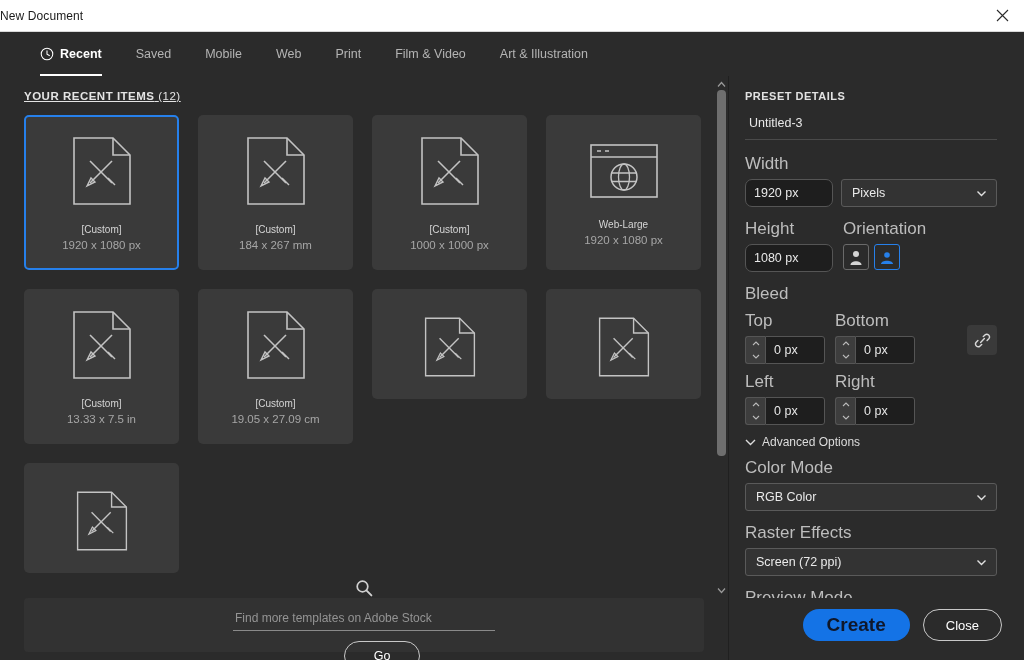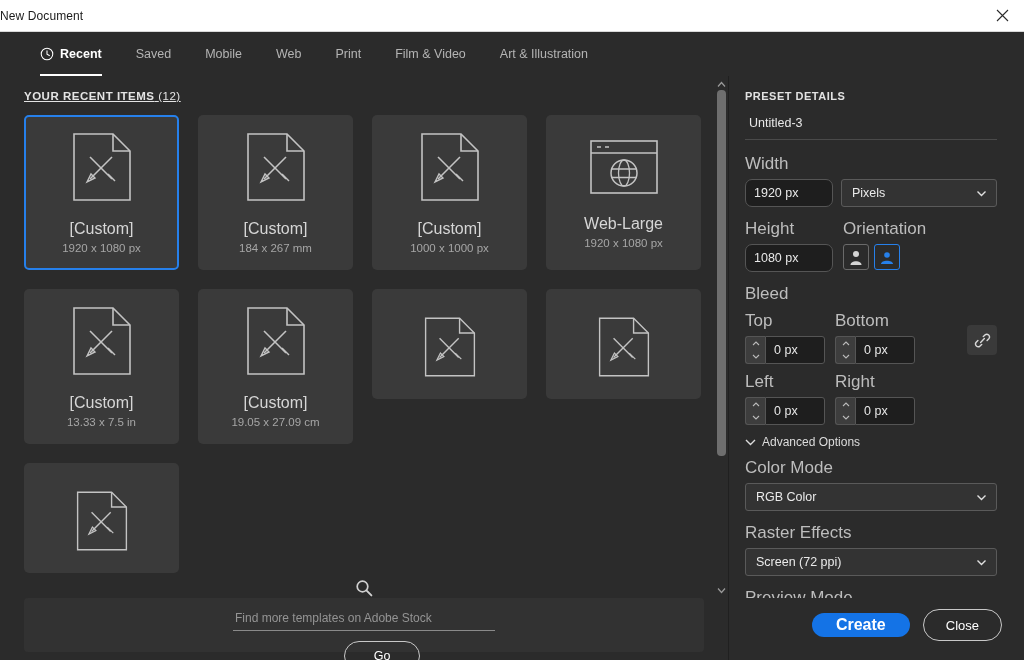--- a/index.html
+++ b/index.html
@@ -53,21 +53,21 @@
   .recent-header .count { font-weight: normal; color: #e4e4e4; }
 
   .grid { display: flex; flex-wrap: wrap; gap: 19px; }
   .card {
     width: 155px; height: 155px; background: #3a3a3a; border-radius: 5px;
     display: flex; flex-direction: column; align-items: center; justify-content: center;
     cursor: pointer; border: 2px solid transparent; position: relative;
   }
   .card.selected { border-color: #2680eb; background: #3a3a3a; }
   .card-icon { margin-bottom: 13px; }
-  .card-title { font-size: 16px; color: #d6d6d6; margin-bottom: 4px; }
+  .card-title { font-size: 10px; color: #d6d6d6; margin-bottom: 4px; }
   .card-sub { font-size: 11.5px; color: #a6a6a6; }
   .card.clipped { height: 110px; justify-content: flex-start; padding-top: 24px; overflow: hidden; }
   .card.clipped .card-icon { margin-bottom: 0; }
 
   
   .vscroll {
     width: 13px; flex: 0 0 13px; background: #2b2b2b; position: relative;
     display: flex; flex-direction: column; align-items: center; padding: 2px 0;
   }
   .vscroll .arrow { width: 13px; height: 12px; display: flex; align-items: center; justify-content: center; cursor: pointer; }
@@ -146,22 +146,22 @@
     display: flex; align-items: center; gap: 6px; color: #dcdcdc; font-size: 12px;
     cursor: pointer; margin: 4px 0 9px 0;
   }
   .full-select { width: 100%; }
 
   .right-footer {
     flex: 0 0 62px; display: flex; align-items: center; justify-content: flex-end;
     gap: 13px; padding: 0 22px 8px 0;
   }
   .btn-primary {
-    background: #1473e6; color: #ffffff; border: none; border-radius: 16px;
-    height: 24px; padding: 0 24px; font-size: 16px; font-weight: bold; cursor: pointer;
+    background: #1473e6; color: #0f172a; border: none; border-radius: 16px;
+    height: 32px; padding: 0 24px; font-size: 19px; font-weight: bold; cursor: pointer;
     font-family: "Liberation Sans", sans-serif;
   }
   .btn-secondary {
     background: transparent; color: #ffffff; border: 1.5px solid #c8c8c8; border-radius: 16px;
     height: 32px; padding: 0 22px; font-size: 13px; cursor: pointer;
     font-family: "Liberation Sans", sans-serif;
   }
 </style>
 </head>
 <body>

